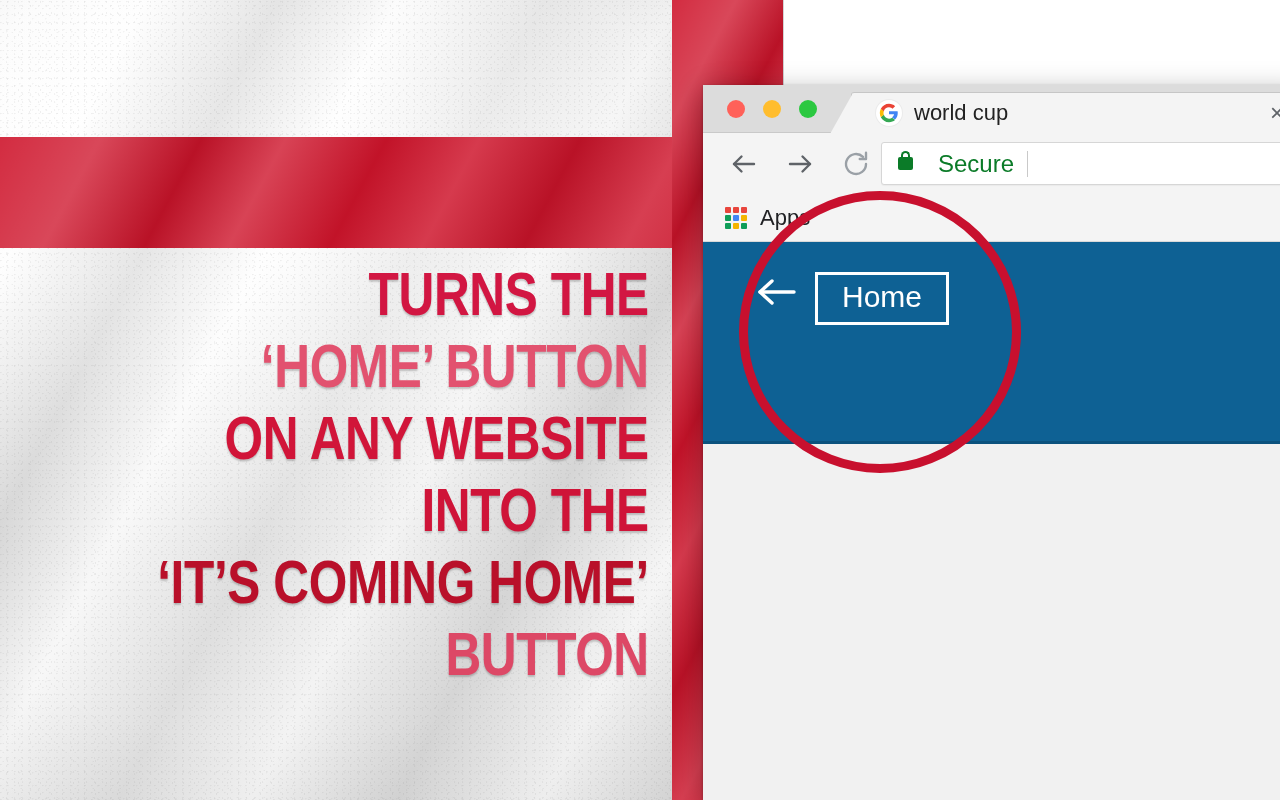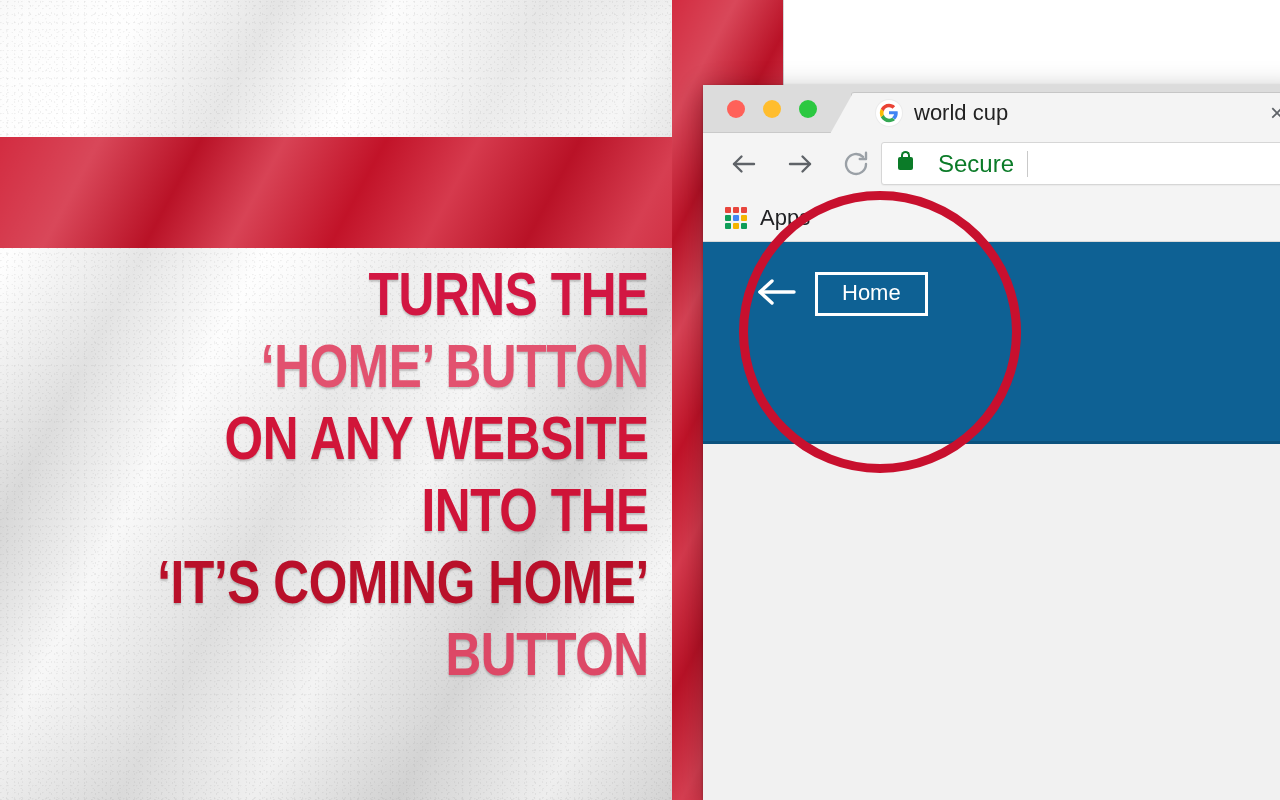--- a/index.html
+++ b/index.html
@@ -306,21 +306,21 @@
   .site-back {
     margin-left: 50px;
     width: 46px; height: 40px;
     display: flex; align-items: center; justify-content: center;
     flex: none;
   }
   .home-btn {
     margin-left: 16px;
     border: 3px solid #ffffff;
     color: #ffffff;
-    font-size: 22px;
+    font-size: 30px;
     padding: 6px 24px 9px;
     line-height: 1.05;
     background: transparent;
     font-family: "Liberation Sans", sans-serif;
     cursor: pointer;
   }
   .page-body {
     background: #f1f1f1;
     height: 355px;
   }

